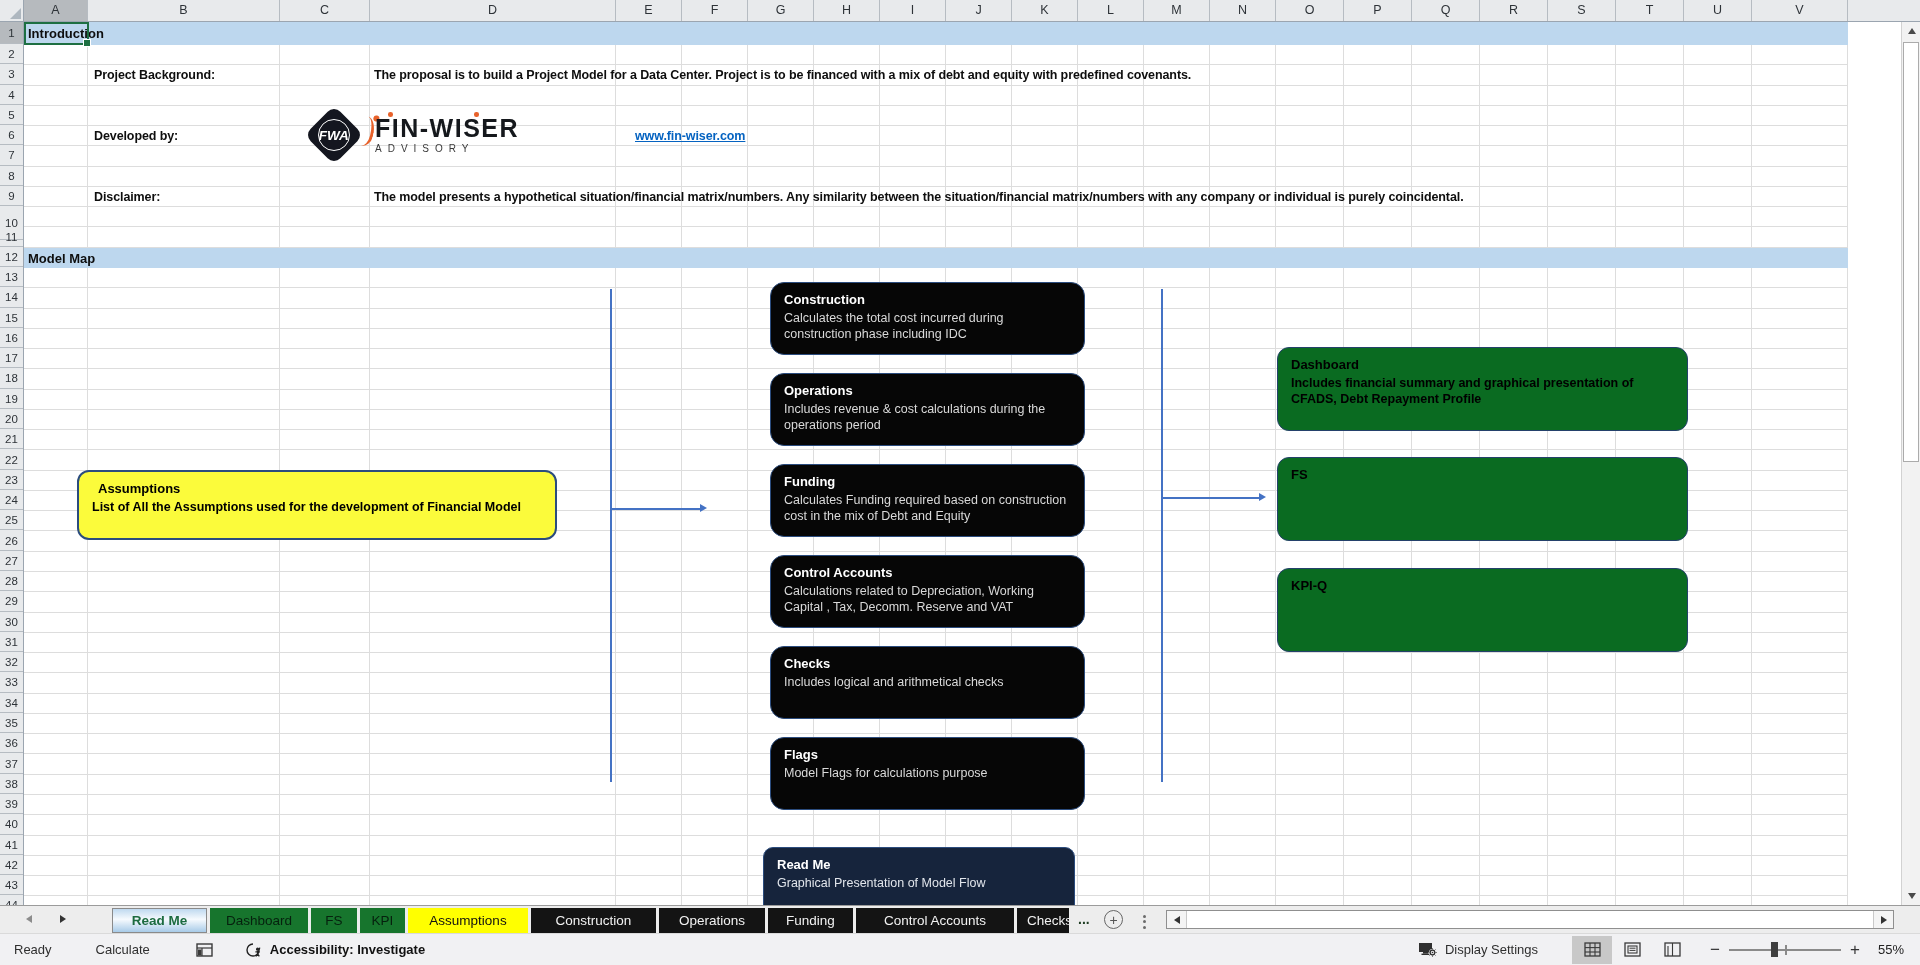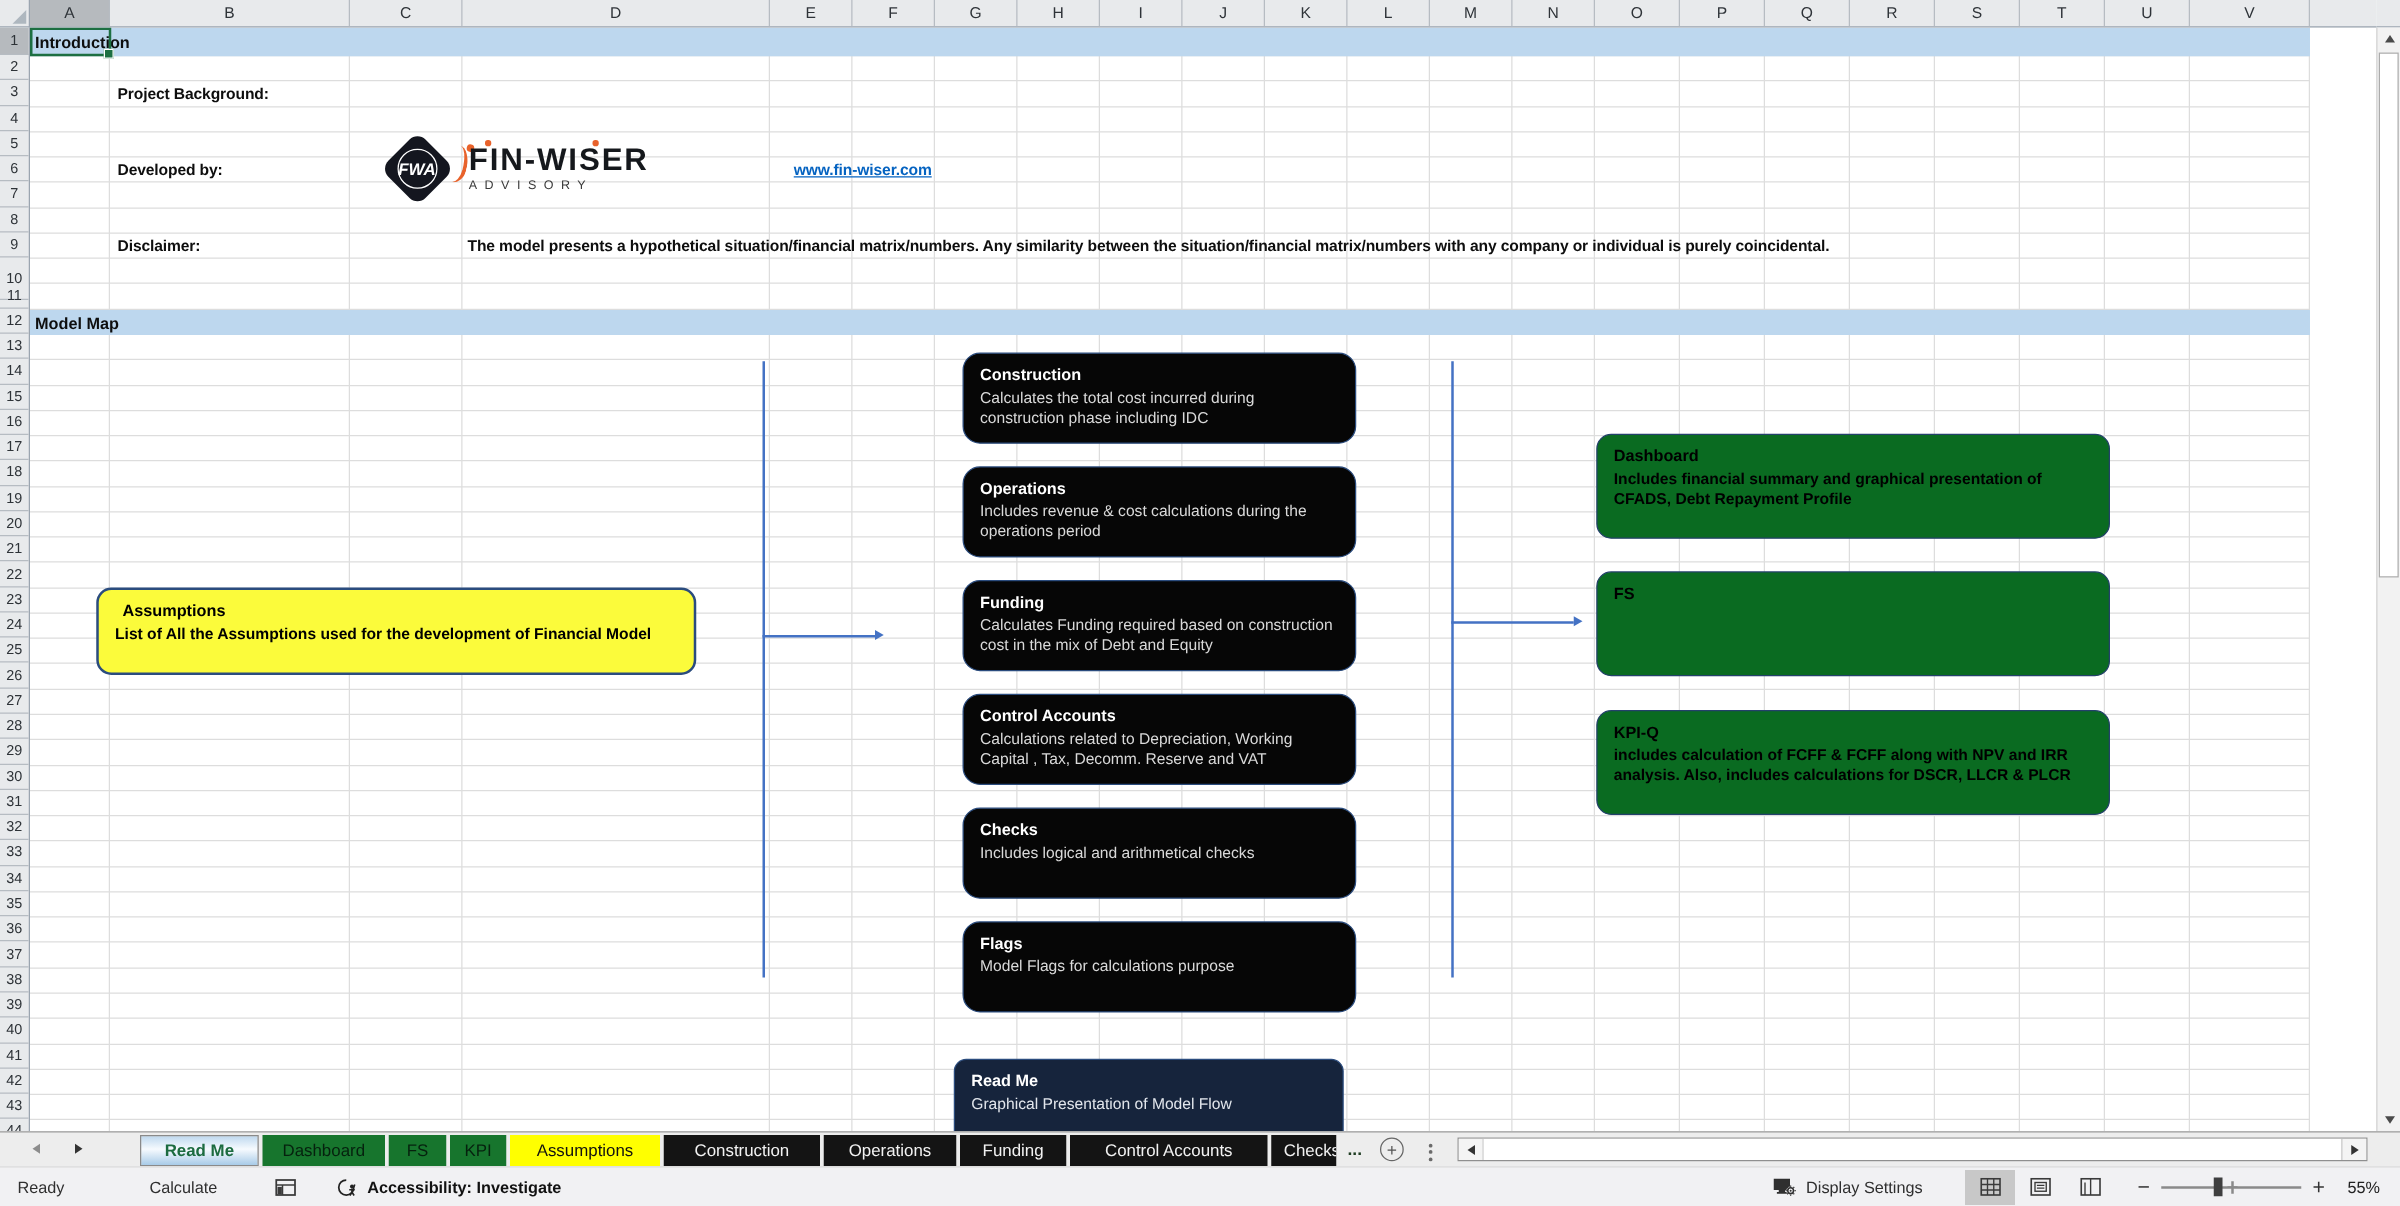--- a/index.html
+++ b/index.html
@@ -102,21 +102,21 @@
   .hs-btn{width:19px;display:flex;align-items:center;justify-content:center;background:#F4F4F4;cursor:pointer;}
   .hs-btn.l{border-right:1px solid #C9C9C9;}
   .hs-btn.r{border-left:1px solid #C9C9C9;}
   .hs-thumb{flex:1;background:#fff;cursor:grab;}
 
   
   .statusbar{position:absolute;left:0;top:933px;width:1920px;height:32px;background:#F1F1F3;
           border-top:1px solid #DADADA;box-sizing:border-box;display:flex;align-items:center;
           font-size:13px;color:#2F2F2F;z-index:8;}
   .sb-ready{margin-left:14px;}
-  .sb-calc{margin-left:68px;cursor:pointer;}
+  .sb-calc{margin-left:44px;cursor:pointer;}
   .sb-macro{margin-left:46px;display:flex;align-items:center;cursor:pointer;}
   .sb-a11y{margin-left:32px;display:flex;align-items:center;gap:7px;font-weight:700;color:#111;cursor:pointer;}
   .sb-spacer{flex:1;}
   .sb-display{display:flex;align-items:center;gap:7px;margin-right:34px;cursor:pointer;}
   .sb-views{display:flex;align-items:center;margin-right:18px;}
   .sb-view{width:40px;height:28px;display:flex;align-items:center;justify-content:center;cursor:pointer;}
   .sb-view.sel{background:#C8C8C8;}
   .sb-zoomctl{display:flex;align-items:center;gap:9px;}
   .zs-sign{font-size:17px;color:#333;cursor:pointer;line-height:1;}
   .zs-track{position:relative;width:112px;height:2px;background:#8A8A8A;cursor:pointer;}
@@ -209,20 +209,21 @@
   <div class="grid" id="grid">
 
     <div class="banner" style="top:0;height:23px;">
       <span>Introduction</span>
     </div>
     <div class="banner" style="top:226px;height:20px;">
       <span>Model Map</span>
     </div>
 
     <div class="celltext bold" style="left:70px;top:43px;">Project Background:</div>
+    <div class="celltext bold" style="left:350px;top:43px;">The proposal is to build a Project Model for a Data Center. Project is to be financed with a mix of debt and equity with predefined covenants.</div>
     <div class="celltext bold" style="left:70px;top:104px;">Developed by:</div>
     <div class="celltext" style="left:611px;top:104px;">
       <span class="weblink">www.fin-wiser.com</span>
     </div>
     <div class="celltext bold" style="left:70px;top:165px;">Disclaimer:</div>
     <div class="celltext bold" style="left:350px;top:165px;">The model presents a hypothetical situation/financial matrix/numbers. Any similarity between the situation/financial matrix/numbers with any company or individual is purely coincidental.</div>
 
     <div class="logo">
       <div class="logo-diamond">
         <div class="ring"></div>
@@ -344,21 +345,20 @@
       </div>
       <div class="shape-box box-green" style="left: 1253px; top: 325px; width: 411px; height: 84px;">
         <div class="bt">Dashboard</div>
         <div class="bb">Includes financial summary and graphical presentation of CFADS, Debt Repayment Profile</div>
       </div>
       <div class="shape-box box-green" style="left: 1253px; top: 435px; width: 411px; height: 84px;">
         <div class="bt">FS</div>
       </div>
       <div class="shape-box box-green" style="left: 1253px; top: 546px; width: 411px; height: 84px;">
         <div class="bt">KPI-Q</div>
-        <div class="bb">includes calculation of FCFF &amp; FCFF along with NPV and IRR analysis. Also, includes calculations for DSCR, LLCR &amp; PLCR</div>
       </div>
     </div>
 
   <div class="vscroll">
     <div class="vs-btn" style="top:0;">
         <div class="tri-up"></div>
       </div>
     <div class="vs-thumb"></div>
     <div class="vs-btn" style="bottom:0;">
         <div class="tri-down"></div>

